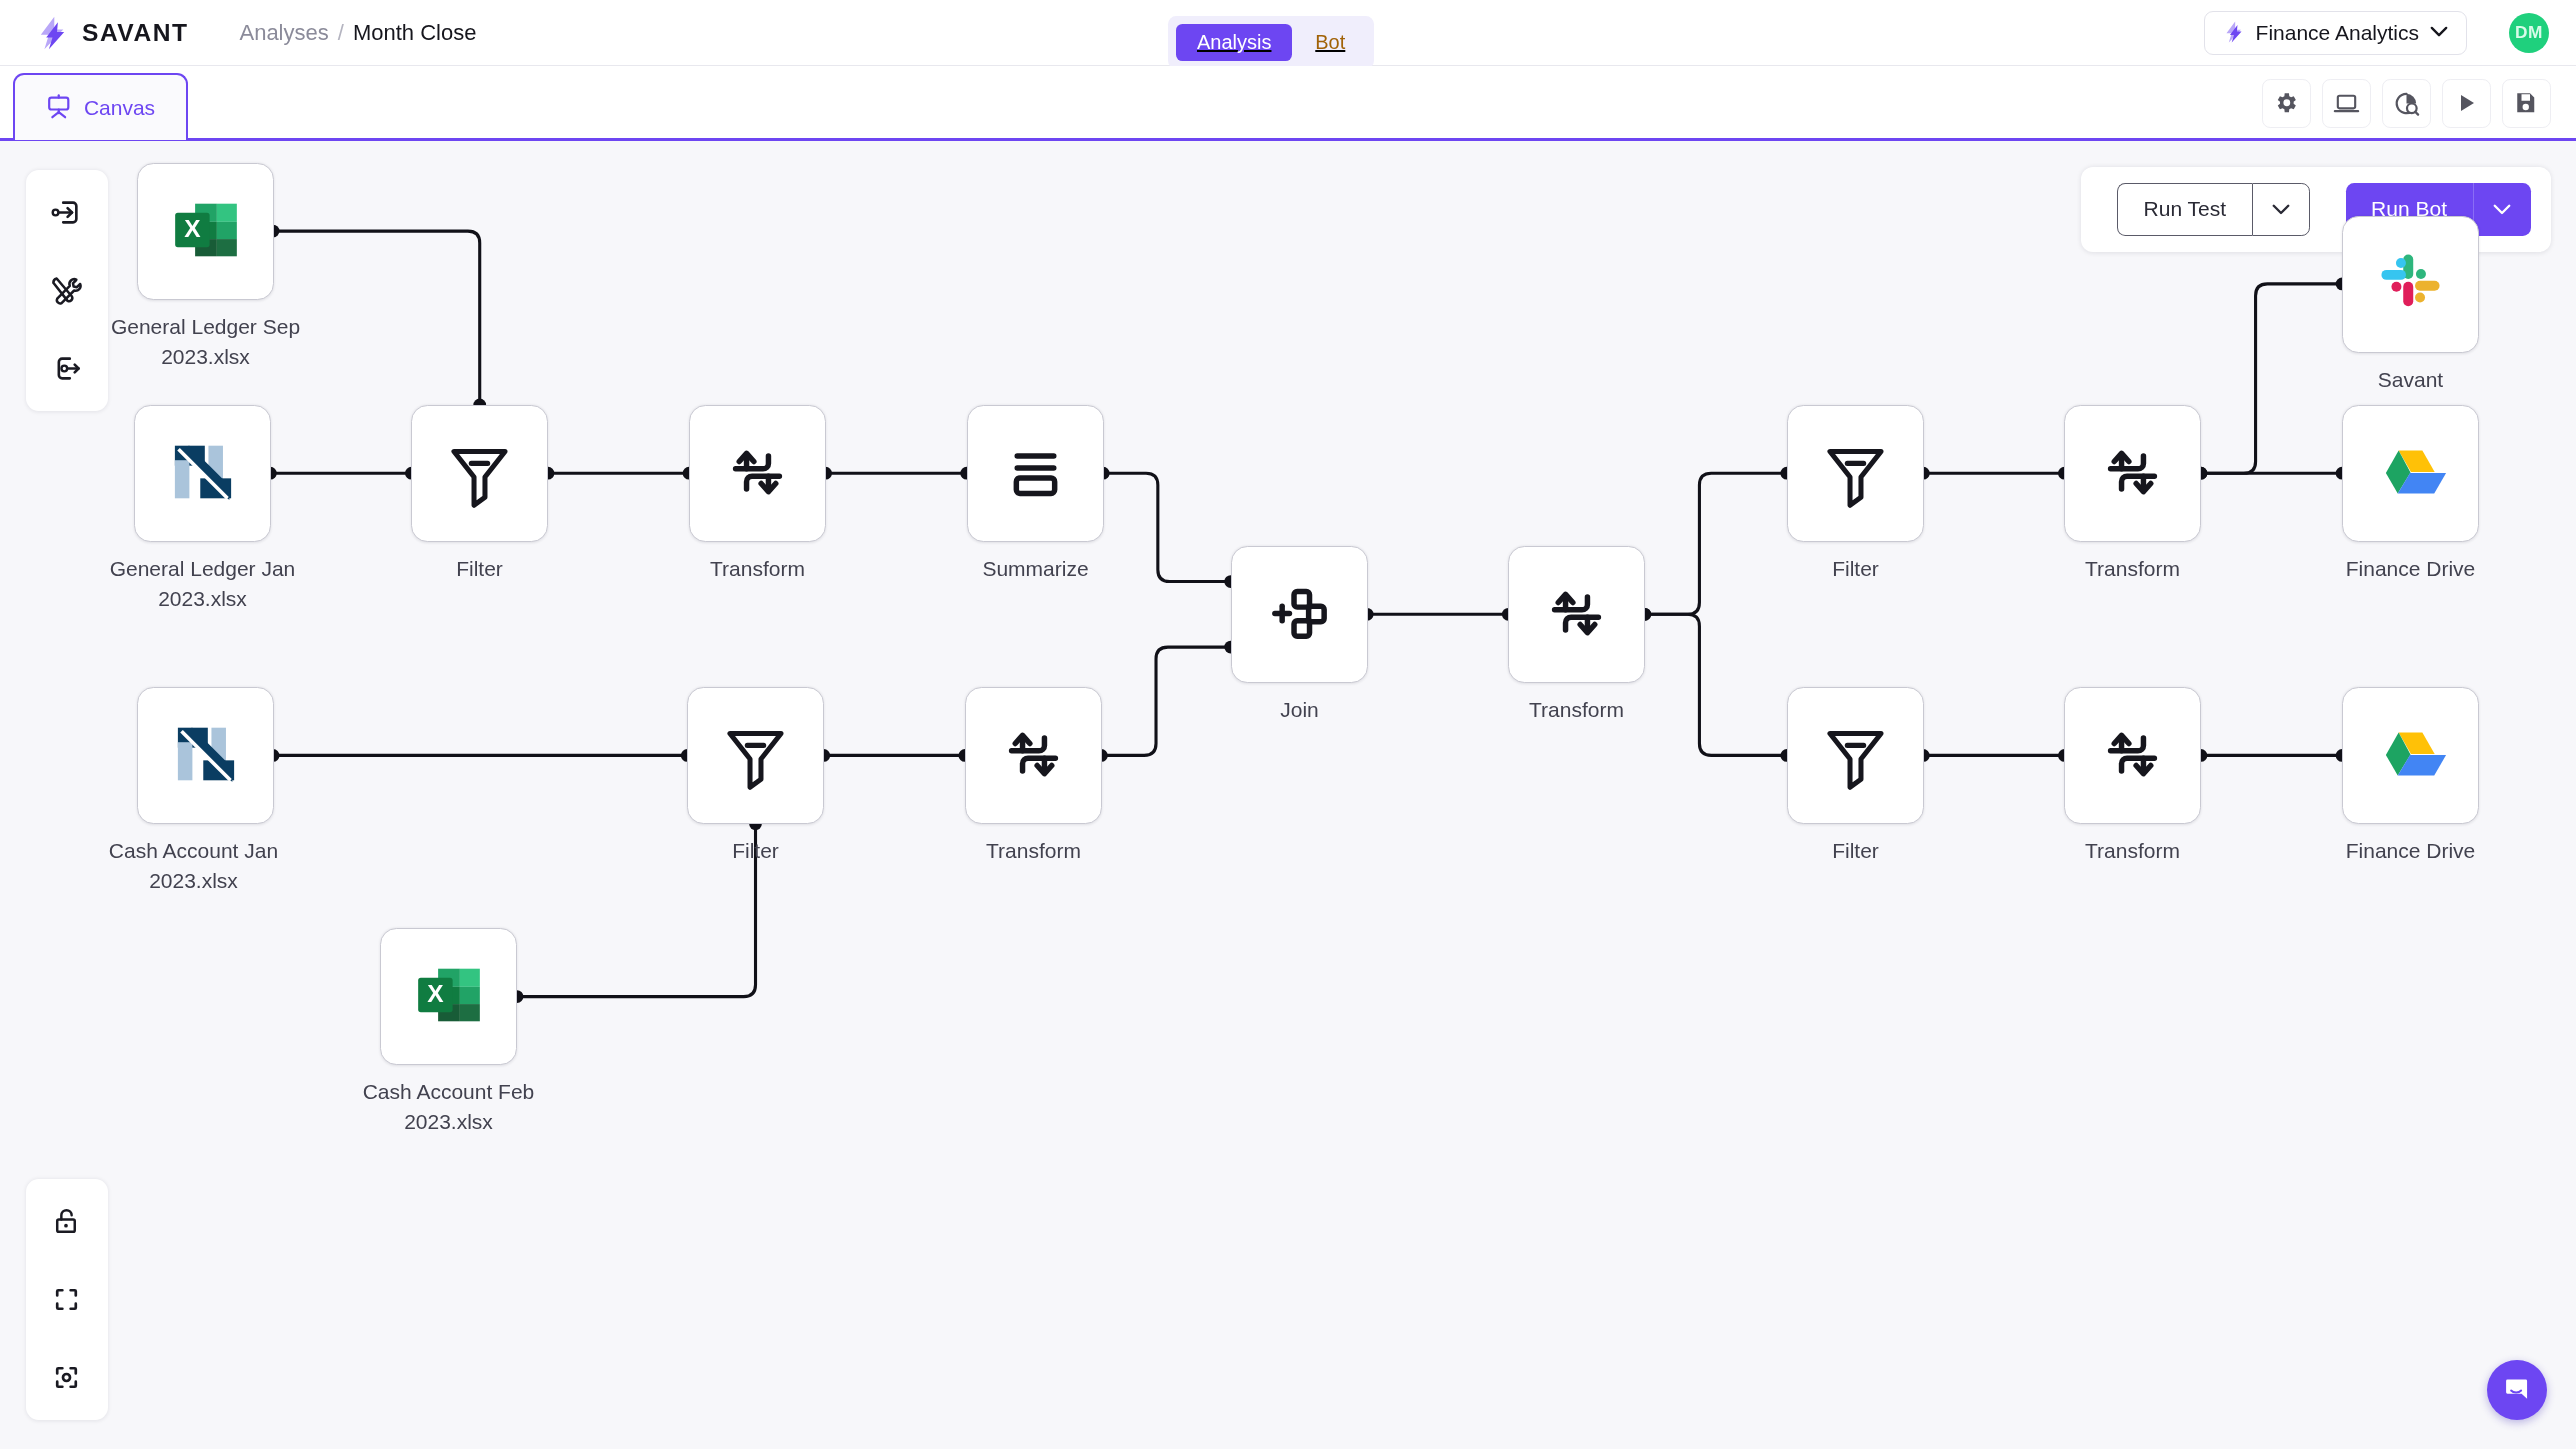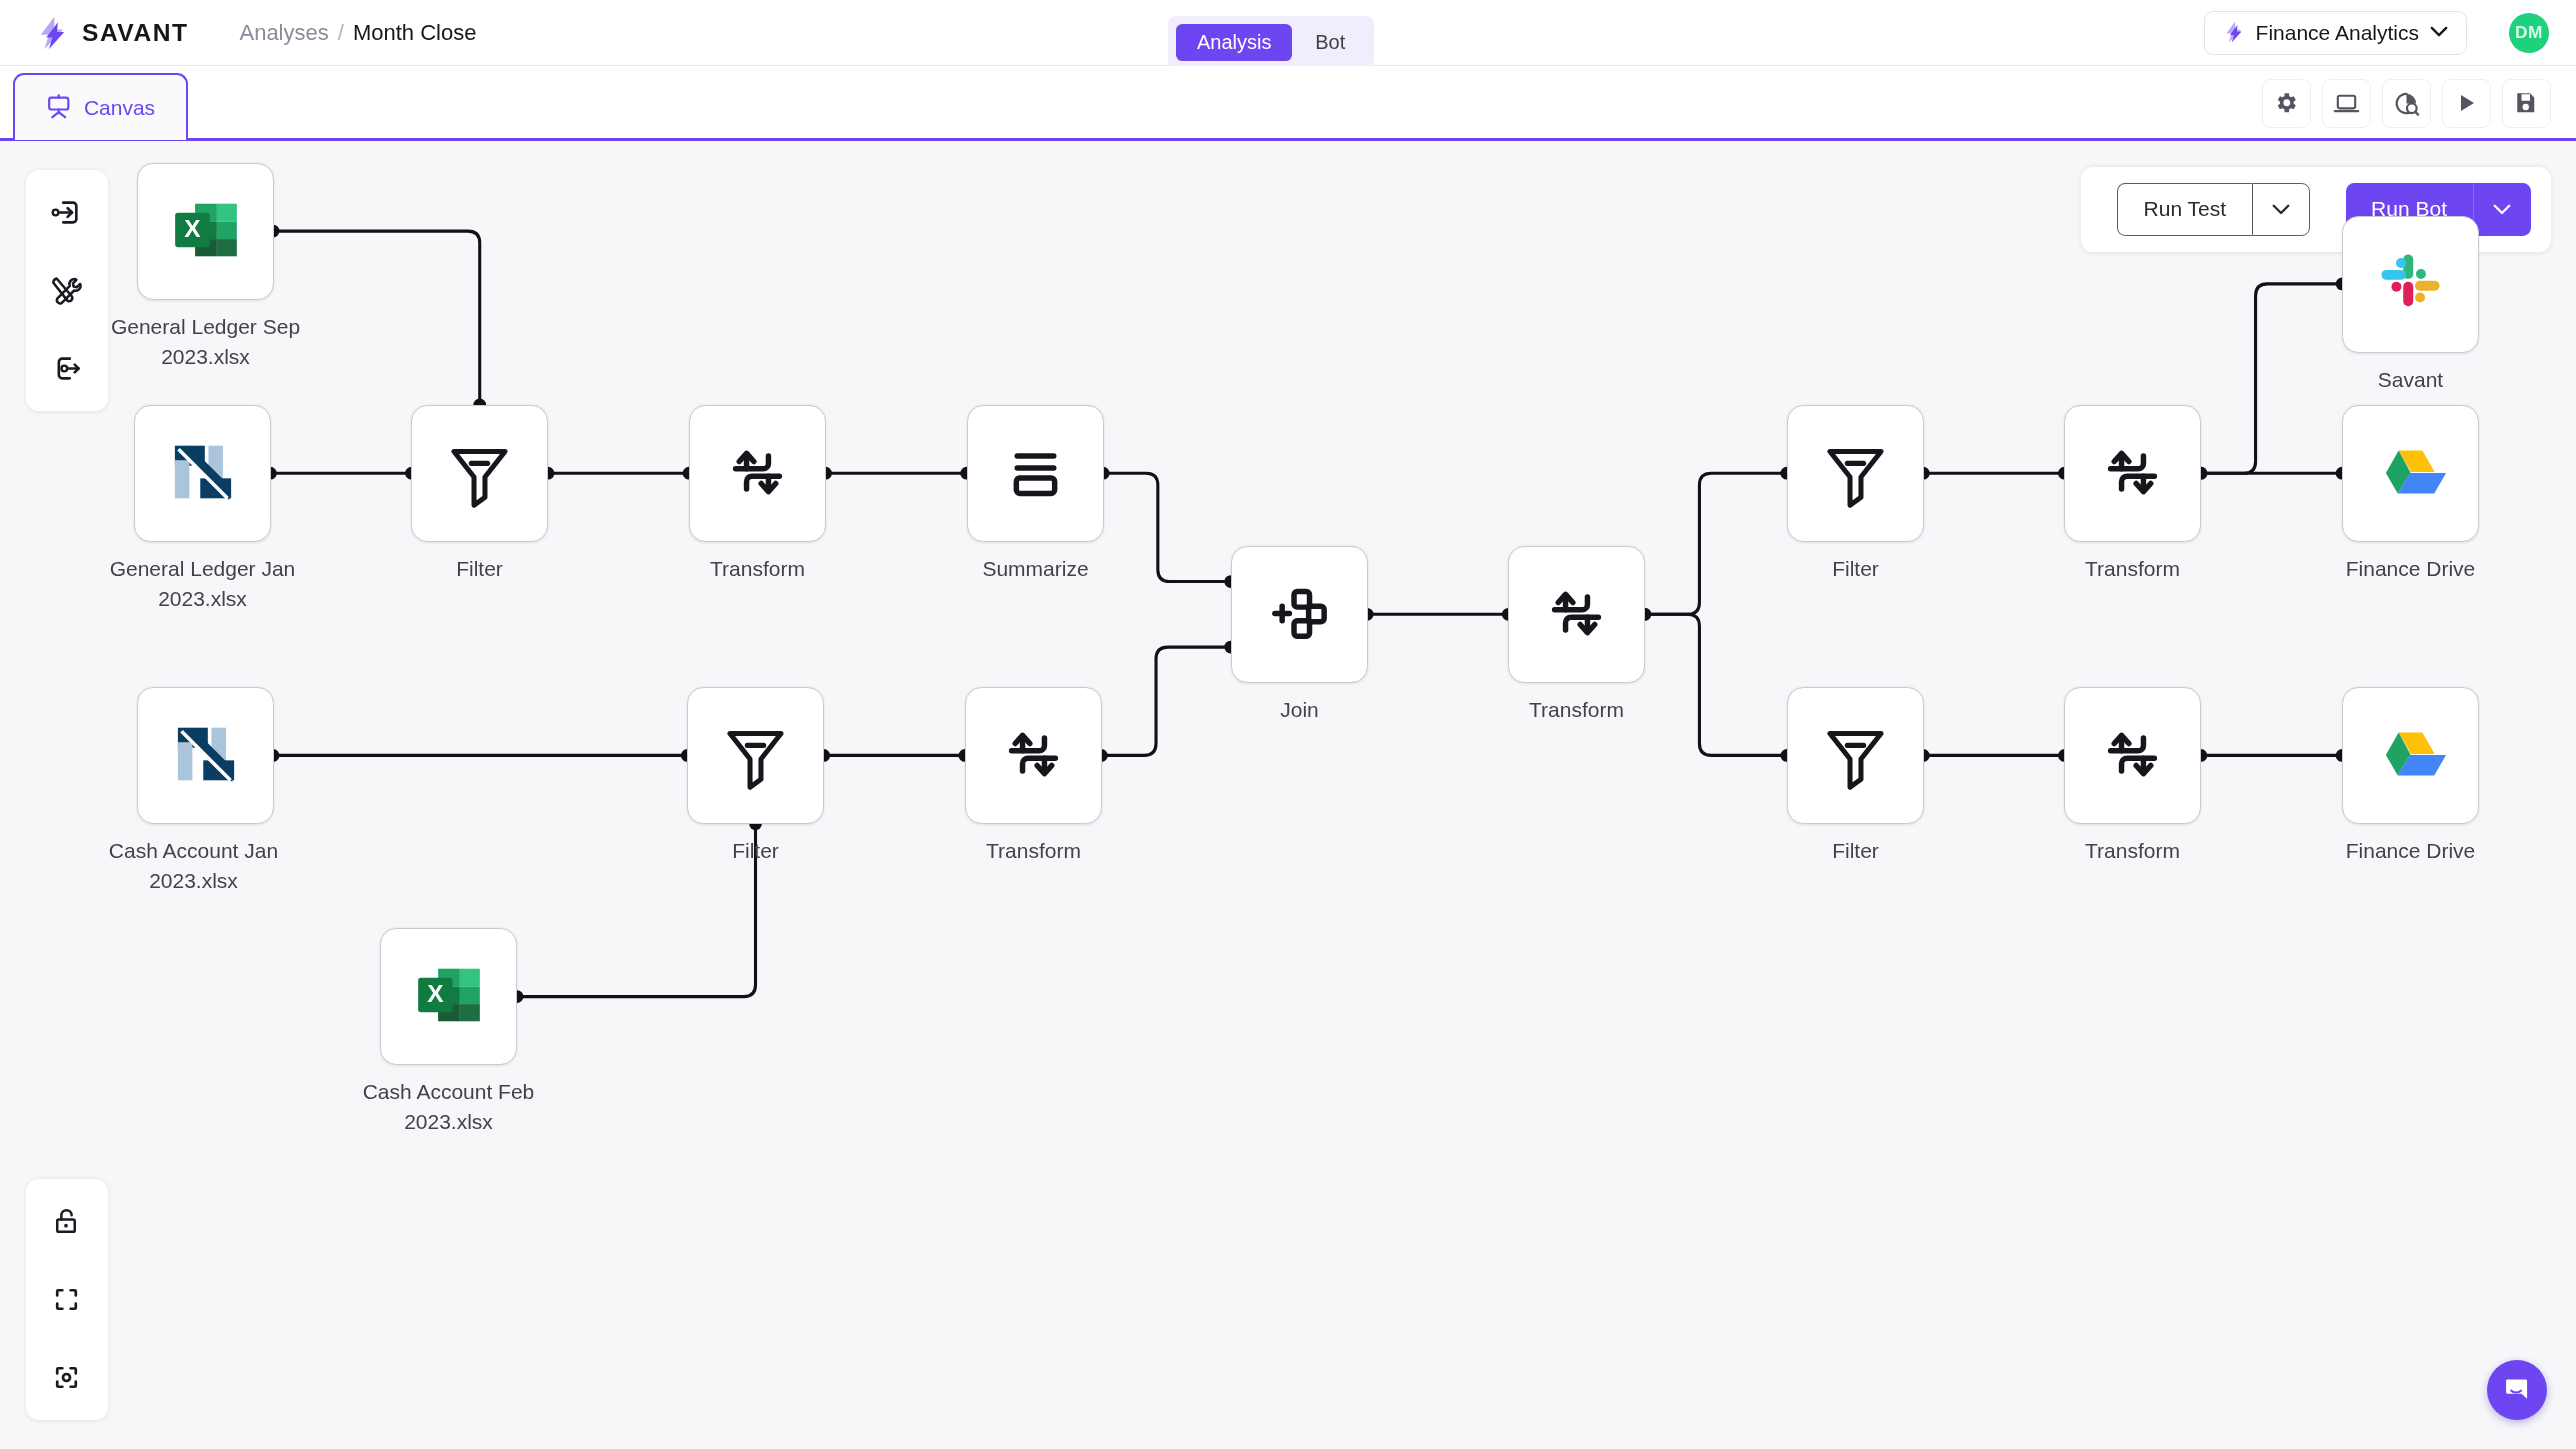--- a/index.html
+++ b/index.html
@@ -26,25 +26,25 @@
   .breadcrumb {
     margin-left: 51px; font-size: 22px; display: flex; gap: 9px; align-items: flex-end;
   }
   .bc-parent { color: #8b8b9a; }
   .bc-sep { color: #b4b4c0; }
   .bc-current { color: #16161d; }
 
   .seg-wrap {
     position: absolute; left: 1168px; top: 15.5px;
     background: #f0eefc; border-radius: 8.2px; padding: 8px;
-    display: flex; gap: 1.8px;
+    display: flex; gap: 1.8px; text-decoration: underline;
   }
   .seg {
     font-size: 20px; padding: 6.4px 21px; border-radius: 6.4px;
-    color: #404040; cursor: pointer; line-height: 1.25;
+    color: #a16207; cursor: pointer; line-height: 1.25;
   }
   .seg.active { background: #6d46f2; color: #ffffff; font-weight: 500; }
 
   .workspace-pill {
     position: absolute; right: 109px; top: 11px;
     height: 44px; display: flex; align-items: center; gap: 11px;
     padding: 0 18px; border: 0.9px solid #e2e2ea; border-radius: 9px;
     background: #fff; cursor: pointer;
   }
   .workspace-label { font-size: 21px; color: #16161d; }

